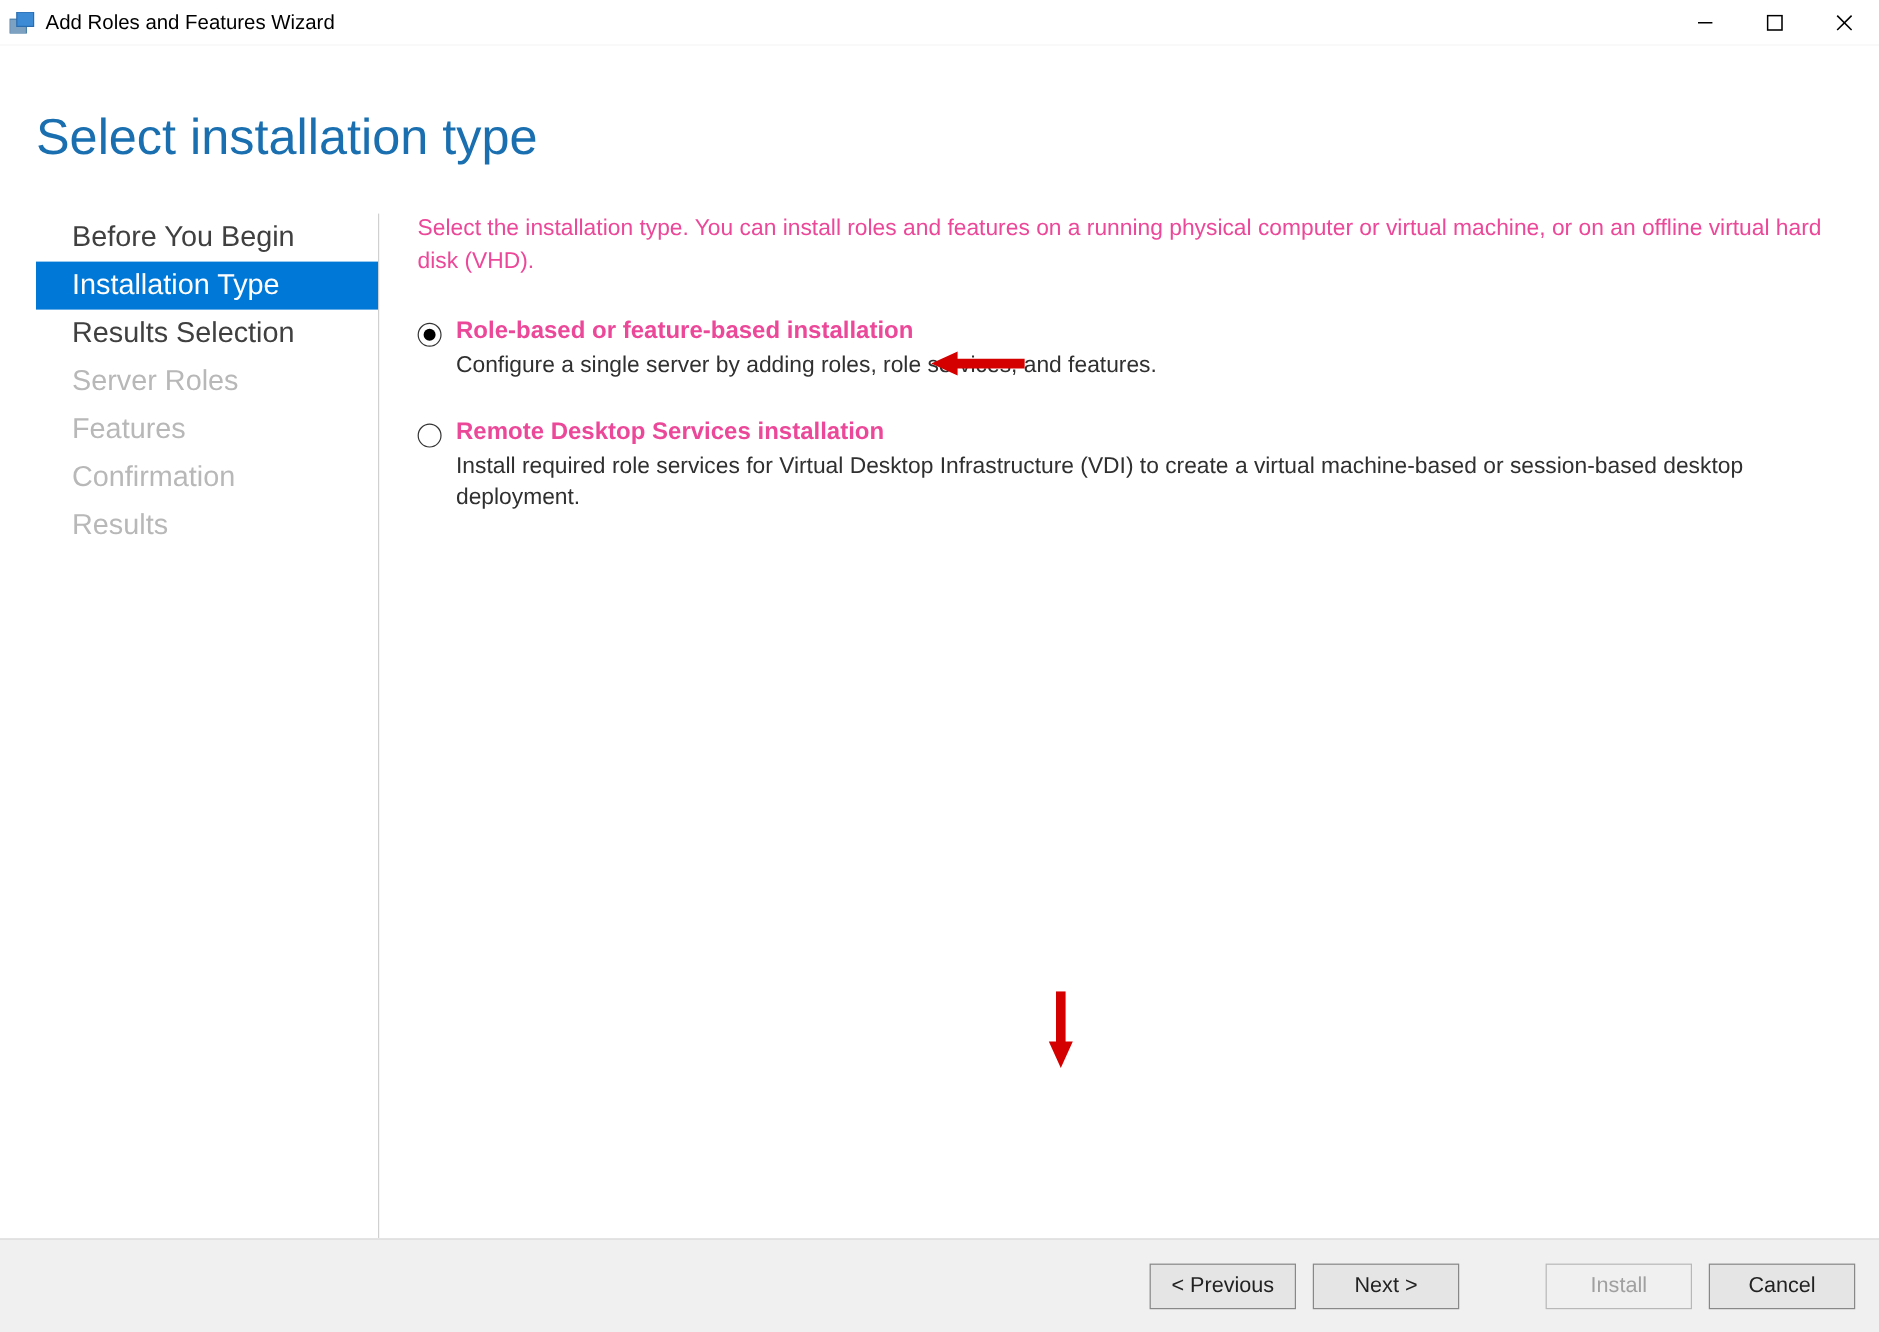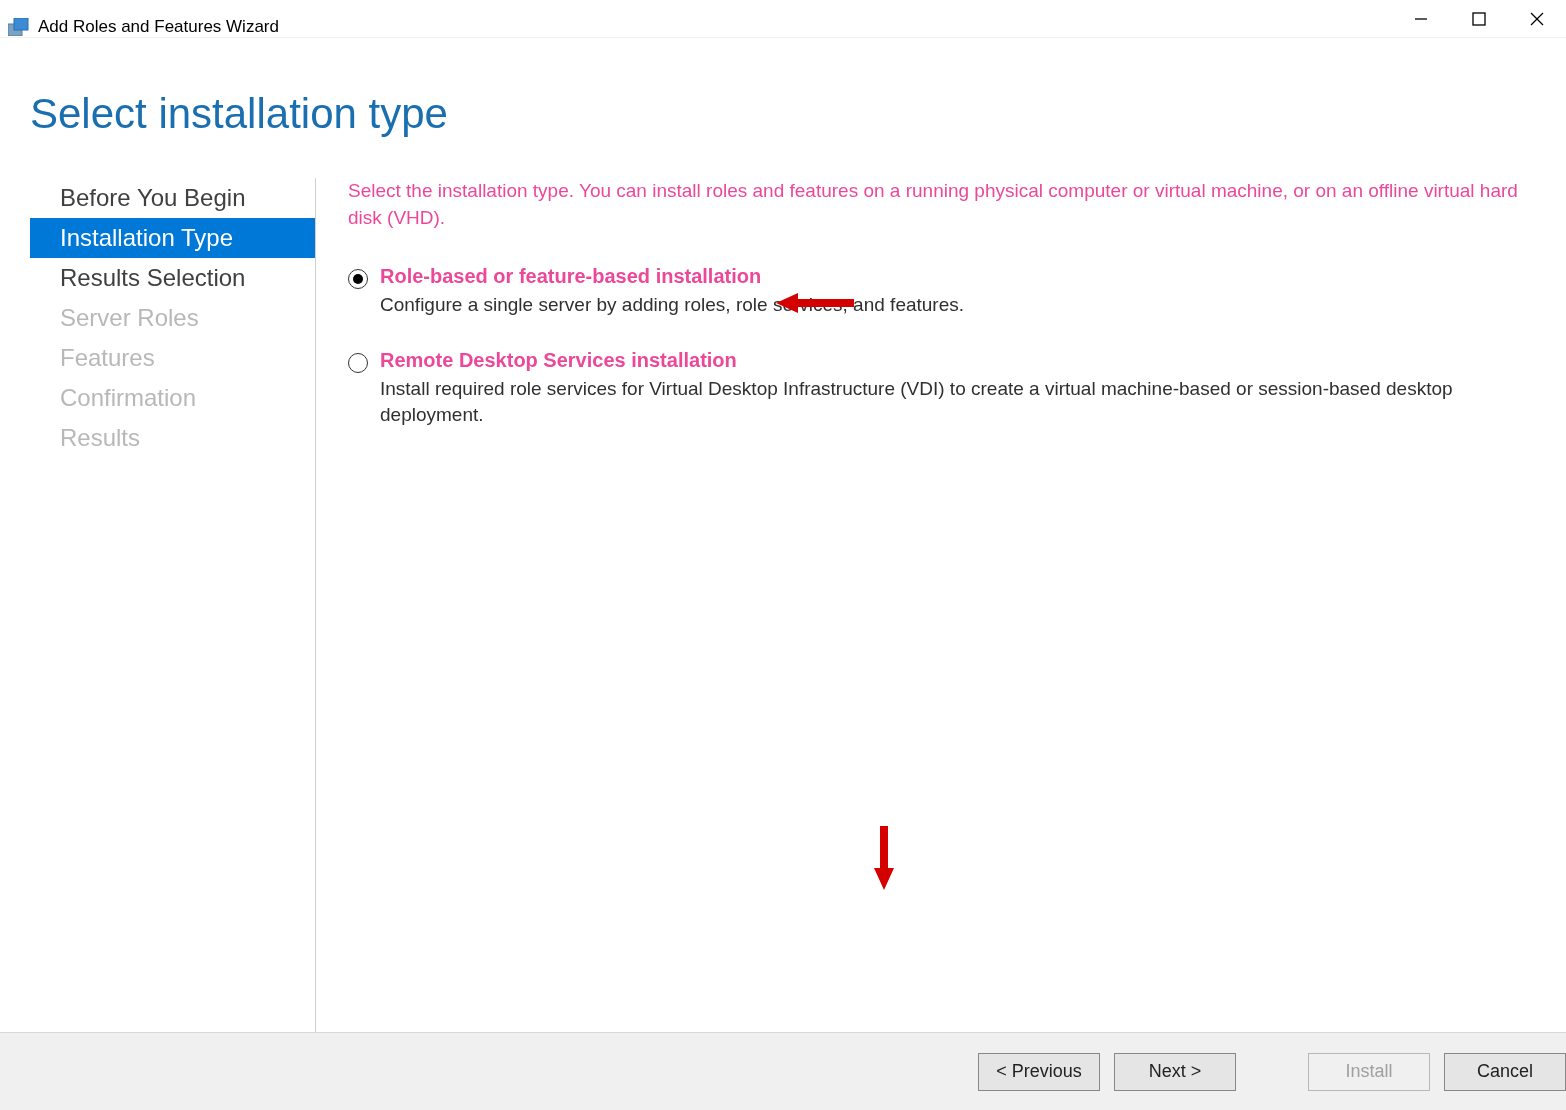--- a/index.html
+++ b/index.html
@@ -15,21 +15,21 @@
       height: 1110px;
       overflow: hidden;
       display: flex;
       flex-direction: column;
     }
     
     
     .titlebar {
       height: 38px;
       display: flex;
-      align-items: flex-end;
+      align-items: center;
       padding-left: 8px;
       border-bottom: 1px solid rgba(0,0,0,0.05);
     }
     
     .titlebar-icon {
       width: 22px;
       height: 20px;
       margin-right: 8px;
       display: flex;
       align-items: center;
@@ -194,20 +194,21 @@
     }
     
     
     .footer {
       height: 78px;
       background: #f0f0f0;
       border-top: 1px solid #d8d8d8;
       display: flex;
       align-items: center;
       justify-content: flex-end;
+      padding-right: 20px;
       gap: 14px;
     }
     
     .footer-gap {
       width: 44px;
     }
     
     .btn {
       min-width: 122px;
       height: 38px;

